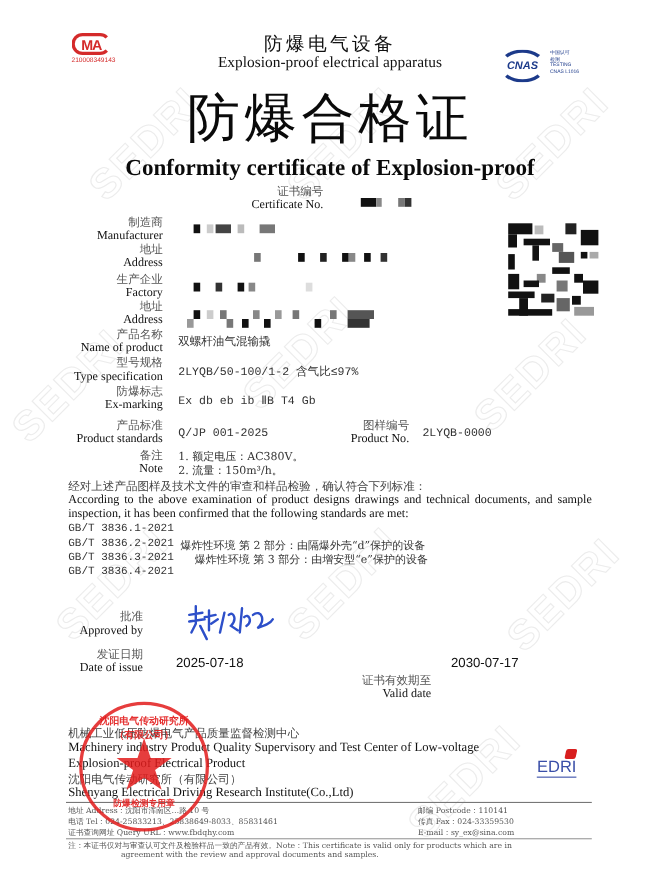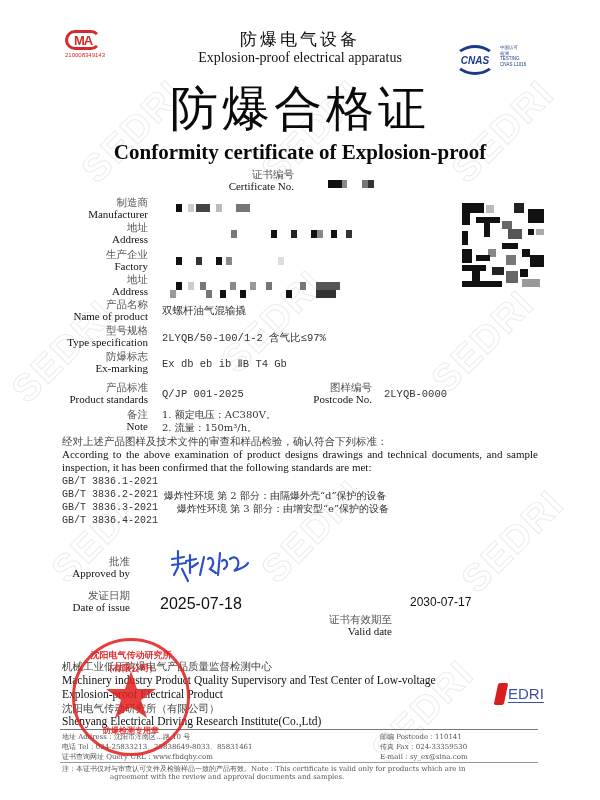--- a/index.html
+++ b/index.html
@@ -174,21 +174,21 @@
 <div class="val" style="left:162px;top:357px;">Ex db eb ib ⅡB T4 Gb</div>
 
 <div class="field-label" style="top:381px;">
   <div class="lbl-zh">产品标准</div>
   <div class="lbl-en">Product standards</div>
 </div>
 <div class="val" style="left:162px;top:388px;">Q/JP 001-2025</div>
 
 <div class="abs" style="left:308px;top:381px;width:64px;">
   <div class="lbl-zh">图样编号</div>
-  <div class="lbl-en">Postcode No.</div>
+  <div class="lbl-en">Product No.</div>
 </div>
 <div class="val" style="left:384px;top:388px;">2LYQB-0000</div>
 
 <div class="field-label" style="top:408px;">
   <div class="lbl-zh">备注</div>
   <div class="lbl-en">Note</div>
 </div>
 <div class="val" style="left:162px;top:408px;font-family:'DejaVu Serif',serif;font-size:10px;">1. 额定电压：AC380V。</div>
 <div class="val" style="left:162px;top:421px;font-family:'DejaVu Serif',serif;font-size:10px;">2. 流量：150m³/h。</div>
 
@@ -218,35 +218,35 @@
   <svg width="90" height="40" viewBox="0 0 90 40">
     <path d="M4 14 L16 12 M10 6 L10 22 L6 30 M4 20 L18 18 M14 24 L20 36 M22 10 L22 28 M18 16 L28 14 M24 22 L30 18" stroke="#2d4fc9" stroke-width="2.2" fill="none" stroke-linecap="round"></path>
     <path d="M36 12 L32 30 M40 14 C44 10 48 18 42 24 L48 28 M52 8 L50 30 M54 16 C58 12 62 20 56 24 M62 14 C70 8 74 20 66 26 C72 24 78 22 80 18" stroke="#2d4fc9" stroke-width="2.2" fill="none" stroke-linecap="round"></path>
   </svg>
 </div>
 
 <div class="abs" style="left:60px;top:589px;width:70px;">
   <div class="lbl-zh">发证日期</div>
   <div class="lbl-en">Date of issue</div>
 </div>
-<div class="abs" style="left:160px;top:595px;font-family:'Liberation Sans',sans-serif;font-size:16px;color:#111;">2025-07-18</div>
+<div class="abs" style="left:160px;top:595px;font-family:'Liberation Sans',sans-serif;font-size:12px;color:#111;">2025-07-18</div>
 
 <div class="abs" style="left:310px;top:589px;width:82px;margin-top:24px;">
   <div class="lbl-zh">证书有效期至</div>
   <div class="lbl-en">Valid date</div>
 </div>
 <div class="abs" style="left:410px;top:595px;font-family:'Liberation Sans',sans-serif;font-size:12px;color:#111;">2030-07-17</div>
 
 <div class="abs" style="left:62px;top:660px;font-size:10.5px;color:#444;">机械工业低压防爆电气产品质量监督检测中心</div>
 <div class="abs" style="left:62px;top:674px;font-size:11.5px;font-family:'Liberation Serif',serif;color:#111;">Machinery industry Product Quality Supervisory and Test Center of Low-voltage</div>
 <div class="abs" style="left:62px;top:688px;font-size:11.5px;font-family:'Liberation Serif',serif;color:#111;">Explosion-proof Electrical Product</div>
 <div class="abs" style="left:62px;top:702px;font-size:10.5px;color:#444;">沈阳电气传动研究所（有限公司）</div>
 <div class="abs" style="left:62px;top:715px;font-size:11.5px;font-family:'Liberation Serif',serif;color:#111;">Shenyang Electrical Driving Research Institute(Co.,Ltd)</div>
 
-<div class="abs" style="left:496px;top:681px;width:60px;height:26px;display:flex;align-items:center;">
+<div class="abs" style="left:464px;top:681px;width:60px;height:26px;display:flex;align-items:flex-end;flex-direction:column;">
   <span style="display:inline-block;width:10px;height:22px;background:#d81e1e;transform:skewX(-12deg);border-radius:2px;"></span>
   <span style="color:#3a4fa8;font-family:'Liberation Sans',sans-serif;font-size:15px;margin-left:2px;border-bottom:1px solid #3a4fa8;line-height:16px;">EDRI</span>
 </div>
 
 <div class="abs" style="left:60px;top:729px;width:478px;height:1px;background:#777;"></div>
 
 <div class="footer-line" style="top:732px;">地址 Address：沈阳市浑南区…路 10 号</div>
 <div class="footer-line" style="top:742px;">电话 Tel：024-25833213、25838649-8033、85831461</div>
 <div class="footer-line" style="top:752px;">证书查询网址 Query URL：www.fbdqhy.com</div>
 <div class="footer-line" style="left:380px;top:732px;">邮编 Postcode：110141</div>

